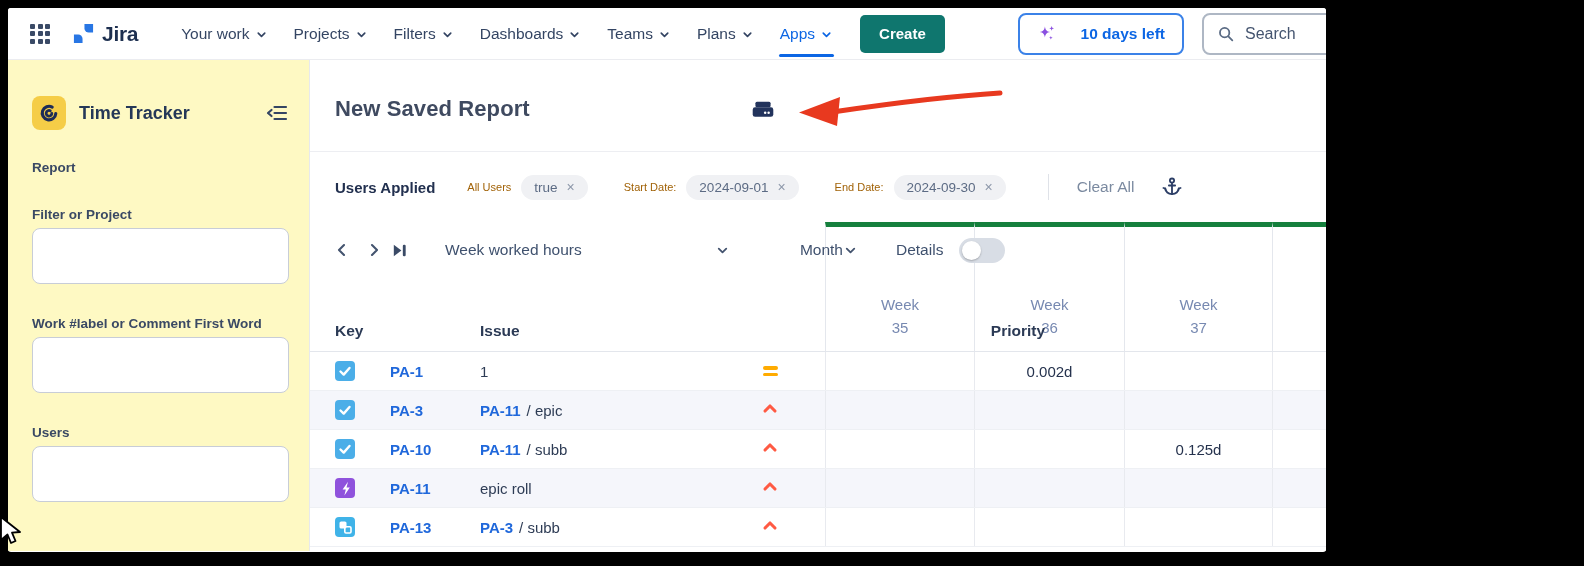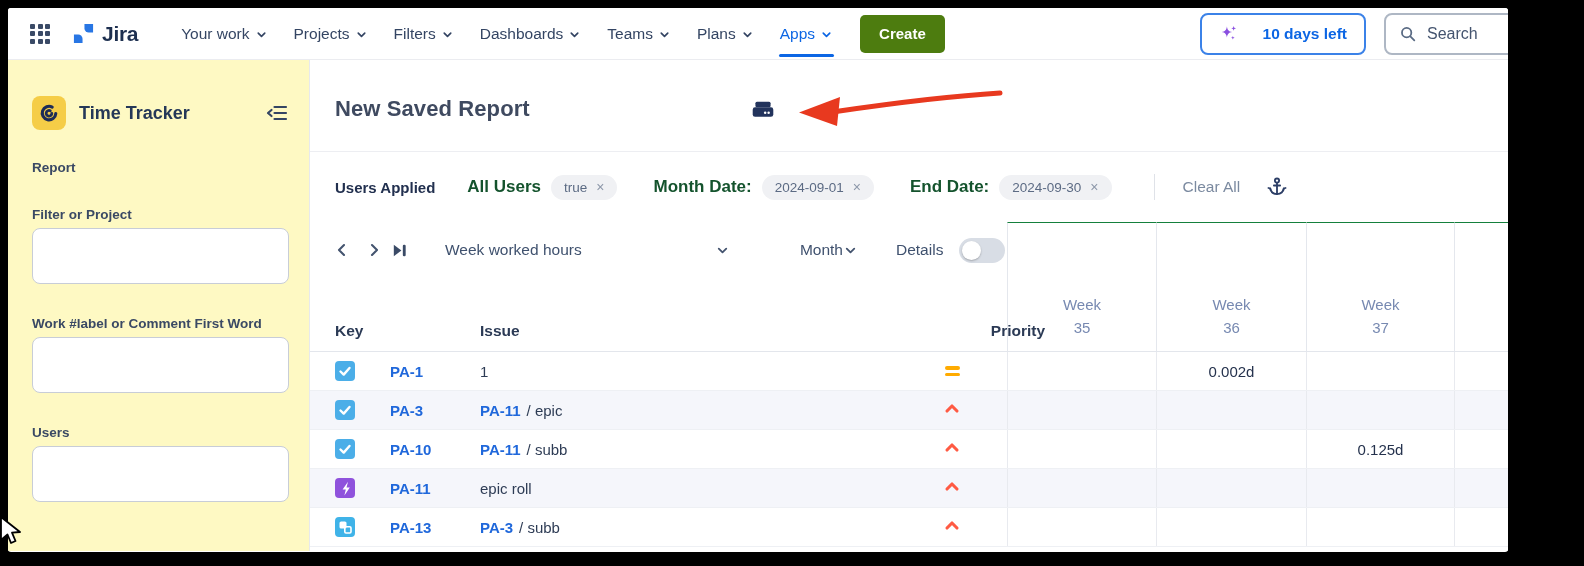--- a/index.html
+++ b/index.html
@@ -1,31 +1,31 @@
 <!DOCTYPE html>
 <html><head>
 <meta charset="utf-8">
 <style>
   * { margin:0; padding:0; box-sizing:border-box; }
   html,body { width:1584px; height:566px; background:#000; font-family:"Liberation Sans", sans-serif; overflow:hidden; }
   .page { position:relative; width:1584px; height:566px; background:#000; }
-  .app { position:absolute; left:8px; top:8px; width:1500px; height:544px; background:#fff; border-radius:3px; overflow:hidden; }
+  .app { position:absolute; left:8px; top:8px; width:1318px; height:544px; background:#fff; border-radius:3px; overflow:hidden; }
 
   
   .topnav { height:52px; display:flex; align-items:center; justify-content:space-between; border-bottom:1px solid #EBECF0; padding-left:22px; background:#fff; }
   .nav-left { display:flex; align-items:center; height:100%; }
   .grid-icon { display:grid; grid-template-columns:repeat(3,5px); grid-gap:2.5px; margin-right:22px; cursor:pointer; }
   .grid-icon i { width:5px; height:5px; background:#3A4A66; border-radius:1px; }
   .brand { display:flex; align-items:center; gap:7px; margin-right:30px; }
   .brand-text { font-size:21px; font-weight:700; color:#1E3050; letter-spacing:-0.3px; }
   .nav-item { position:relative; height:100%; display:flex; align-items:center; gap:5px; padding:0 13px; font-size:15.5px; font-weight:500; color:#344563; cursor:pointer; white-space:nowrap; }
   .nav-item svg { margin-top:2px; }
   .nav-item.active { color:#0C66E4; }
   .nav-item.active::after { content:""; position:absolute; left:12px; right:12px; bottom:2px; height:3px; border-radius:2px; background:#0C66E4; }
-  .create-btn { margin-left:14px; height:38px; padding:0 19px; background:#4d7c0f; color:#fff; font-size:15px; font-weight:600; border:none; border-radius:5px; display:flex; align-items:center; cursor:pointer; }
+  .create-btn { margin-left:14px; height:38px; padding:0 19px; background:#0f766e; color:#fff; font-size:15px; font-weight:600; border:none; border-radius:5px; display:flex; align-items:center; cursor:pointer; }
   .nav-right { display:flex; align-items:center; gap:18px; margin-right:-96px; flex-shrink:0; }
   .trial-btn { height:42px; padding:0 17px; display:flex; align-items:center; gap:25px; border:2px solid #3B82E8; border-radius:8px; background:#fff; color:#0C66E4; font-size:15.5px; font-weight:600; cursor:pointer; white-space:nowrap; }
   .search-box { width:220px; height:42px; border:2px solid #AEB7C4; border-radius:8px; display:flex; align-items:center; gap:10px; padding:0 13px; color:#44546F; font-size:16px; cursor:text; background:#fff; }
 
   
   .body-row { display:flex; height:491px; }
   .sidebar { width:302px; flex-shrink:0; background:#fef9c3; border-right:1px solid #E7E9ED; padding:0 20px 0 24px; overflow:hidden; }
   .main { flex:1; position:relative; background:#fff; }
 
   
@@ -40,33 +40,33 @@
 
   
   .title-row { position:relative; height:92px; border-bottom:1px solid #EDEEF2; }
   .page-title { position:absolute; left:25px; top:36px; font-size:22px; font-weight:700; color:#3F4A60; letter-spacing:0.1px; }
   .printer-btn { position:absolute; left:440px; top:38px; cursor:pointer; }
   .annot-arrow { position:absolute; left:486px; top:26px; pointer-events:none; }
 
   
   .filter-row { height:70px; display:flex; align-items:center; padding-left:25px; }
   .fa-label { font-size:15px; font-weight:700; color:#22304F; margin-right:32px; }
-  .chip-name { font-size:17px; font-weight:700; color:#14532d; margin-right:10px; white-space:nowrap; }
+  .chip-name { font-size:11px; font-weight:400; color:#a16207; margin-right:10px; white-space:nowrap; }
   .chip { display:flex; align-items:center; gap:9px; background:#F0F1F4; border-radius:14px; padding:5px 13px; font-size:13.5px; color:#5C6B84; cursor:default; white-space:nowrap; }
   .chip .x { color:#8C97A9; font-size:14px; cursor:pointer; line-height:1; }
   .chip-gap { width:36px; flex-shrink:0; }
   .vdiv { width:1px; height:26px; background:#DFE2E8; margin:0 28px 0 42px; }
   .clear-all { font-size:15.5px; color:#7B8AA0; cursor:pointer; }
   .anchor-btn { margin-left:26px; cursor:pointer; display:flex; }
 
   
   .sheet { --cols:56px 90px 1fr 110px 149px 150px 148px 54px; }
   .sheet-head { position:relative; height:130px; border-bottom:1px solid #E3E6EC; }
   .head-grid { position:absolute; inset:0; display:grid; grid-template-columns:var(--cols); }
-  .wh { border-left:1px solid #E4E7ED; border-top:1px solid #15803d; display:flex; align-items:flex-end; justify-content:center; padding-bottom:12px; }
+  .wh { border-left:1px solid #E4E7ED; border-top:5px solid #15803d; display:flex; align-items:flex-end; justify-content:center; padding-bottom:12px; }
   .wh span { white-space:pre-line; text-align:center; font-size:15px; line-height:1.55; color:#7789B1; }
   .controls { position:absolute; top:0; left:0; width:763px; height:56px; display:flex; align-items:center; padding-left:24px; }
   .ctl-ico { cursor:pointer; display:flex; align-items:center; }
   .ctl-prev { margin-right:16px; } .ctl-next { margin-right:8px; }
   .dd-view { margin-left:36px; width:285px; display:flex; align-items:center; justify-content:space-between; cursor:pointer; }
   .dd-period { margin-left:40px; width:88px; display:flex; align-items:center; justify-content:flex-end; cursor:pointer; }
   .dd-text { font-size:15.5px; color:#3F516E; }
   .details-lbl { margin-left:38px; font-size:15.5px; color:#3F516E; }
   .toggle { margin-left:16px; width:46px; height:25px; border-radius:13px; background:#D8DDE5; position:relative; cursor:pointer; flex-shrink:0; }
   .toggle .knob { position:absolute; left:3px; top:3px; width:19px; height:19px; border-radius:50%; background:#fff; box-shadow:0 1px 2px rgba(0,0,0,.25); }
@@ -234,21 +234,21 @@
       </div>
 
       <div class="filter-row">
         <span class="fa-label">Users Applied</span>
         <span class="chip-name">All Users</span>
         <span class="chip">
           <span>true</span>
           <span class="x">×</span>
         </span>
         <span class="chip-gap"></span>
-        <span class="chip-name">Month Date:</span>
+        <span class="chip-name">Start Date:</span>
         <span class="chip">
           <span>2024-09-01</span>
           <span class="x">×</span>
         </span>
         <span class="chip-gap"></span>
         <span class="chip-name">End Date:</span>
         <span class="chip">
           <span>2024-09-30</span>
           <span class="x">×</span>
         </span>

